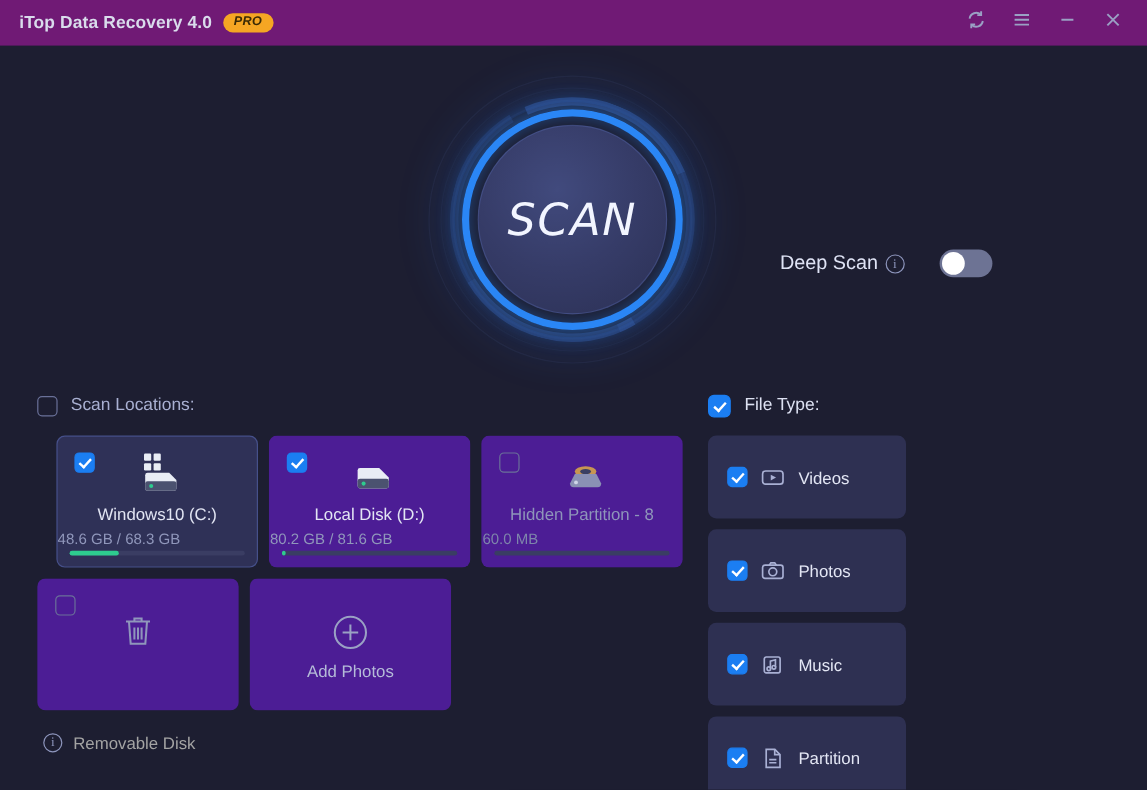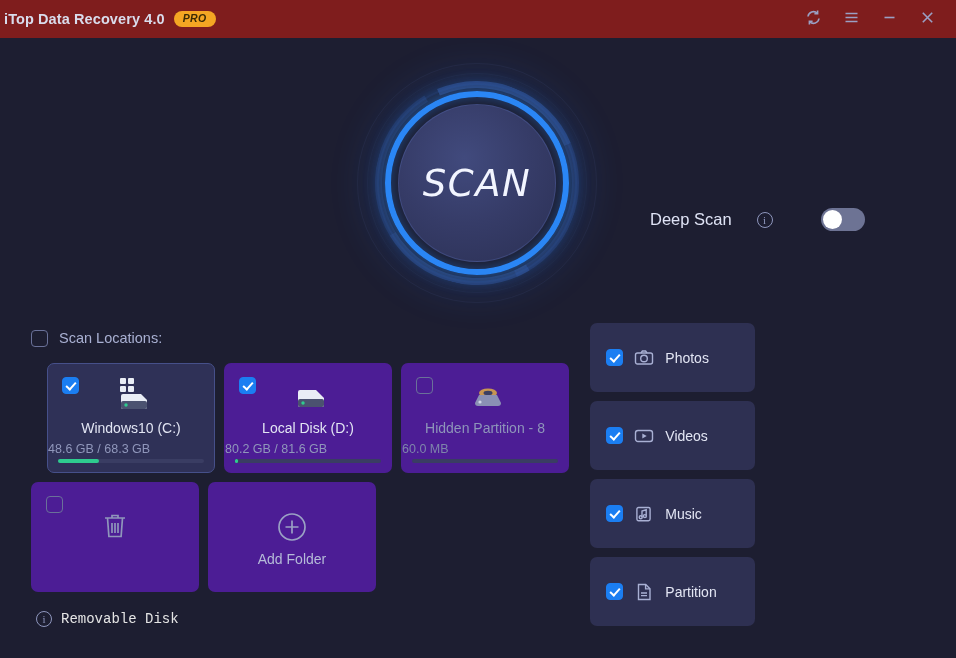--- a/index.html
+++ b/index.html
@@ -12,22 +12,22 @@
     color: #d8dcf0;
     overflow: hidden;
     position: relative;
   }
 
   
   .titlebar {
     height: 38px;
     display: flex;
     align-items: center;
-    padding: 0 12px 0 4px;
-    background: #7f1d1d;
+    padding: 0 12px 0 16px;
+    background: #701a75;
     position: relative;
     z-index: 20;
   }
   .app-title {
     font-size: 14.5px;
     font-weight: bold;
     color: #d9dcec;
     letter-spacing: .1px;
   }
   .pro-badge {
@@ -135,21 +135,21 @@
     font-style: italic;
   }
 
   
   .deepscan {
     position: absolute;
     left: 650px;
     top: 170px;
     display: flex;
     align-items: center;
-    gap: 25px;
+    gap: 6px;
   }
   .deepscan-label {
     font-size: 16.5px;
     color: #dfe3f5;
   }
   .info-icon {
     width: 16px; height: 16px;
     border: 1.3px solid #8e96bd;
     border-radius: 50%;
     color: #8e96bd;
@@ -333,22 +333,21 @@
     position: absolute;
     left: 36px;
     bottom: 31px;
     display: flex;
     align-items: center;
     gap: 9px;
     cursor: pointer;
   }
   .removable .label {
     font-size: 14px;
-    color: #e5e5e5;
-    font-family: Liberation Mono, monospace;
+    color: #a3a3a3;
   }
 </style>
 </head>
 <body>
 
 <div class="titlebar">
   <div class="app-title">iTop Data Recovery 4.0</div>
   <div class="pro-badge">PRO</div>
 
   <div class="win-controls">
@@ -484,51 +483,55 @@
         </div>
       </div>
 
       <div class="loc-card">
         <div class="simple-icon">
           <svg width="36" height="36" viewBox="0 0 36 36" stroke="#9aa1c4" fill="none" stroke-width="1.7">
             <circle cx="18" cy="18" r="13"></circle>
             <path d="M18 11.5v13M11.5 18h13"></path>
           </svg>
         </div>
-        <div class="simple-label">Add Folder</div>
+        <div class="simple-label">Add Photos</div>
       </div>
 
     </div>
   </div>
 
   <div class="col-right">
+    <div class="section-head on">
+      <div class="cb big checked"></div>
+      <div class="label">File Type:</div>
+    </div>
 
     <div class="ft-grid">
+
+      <div class="ft-card">
+        <div class="cb checked"></div>
+        <div class="ft-icon">
+          <svg width="20" height="20" viewBox="0 0 20 20">
+            <rect x="1.5" y="4.5" width="17" height="11" rx="2.5"></rect>
+            <path d="M8.3 7.6l4.4 2.4-4.4 2.4z" fill="#a9b0d4" stroke="none"></path>
+          </svg>
+        </div>
+        <div class="ft-label">Videos</div>
+      </div>
 
       <div class="ft-card">
         <div class="cb checked"></div>
         <div class="ft-icon">
           <svg width="20" height="20" viewBox="0 0 20 20">
             <rect x="1.5" y="5" width="17" height="11" rx="2"></rect>
             <path d="M7 5l1.4-2h3.2L13 5"></path>
             <circle cx="10" cy="10.5" r="3.3"></circle>
           </svg>
         </div>
         <div class="ft-label">Photos</div>
-      </div>
-
-      <div class="ft-card">
-        <div class="cb checked"></div>
-        <div class="ft-icon">
-          <svg width="20" height="20" viewBox="0 0 20 20">
-            <rect x="1.5" y="4.5" width="17" height="11" rx="2.5"></rect>
-            <path d="M8.3 7.6l4.4 2.4-4.4 2.4z" fill="#a9b0d4" stroke="none"></path>
-          </svg>
-        </div>
-        <div class="ft-label">Videos</div>
       </div>
 
       <div class="ft-card">
         <div class="cb checked"></div>
         <div class="ft-icon">
           <svg width="20" height="20" viewBox="0 0 20 20">
             <path d="M4.5 3.5h10a1.6 1.6 0 0 1 1.6 1.6v10a1.6 1.6 0 0 1-1.6 1.6h-10A1.6 1.6 0 0 1 2.9 15V5.1A1.6 1.6 0 0 1 4.5 3.5z"></path>
             <path d="M8 13.2V7l4.2-1.2v6"></path>
             <circle cx="6.7" cy="13.3" r="1.5"></circle>
             <circle cx="10.9" cy="12.1" r="1.5"></circle>

